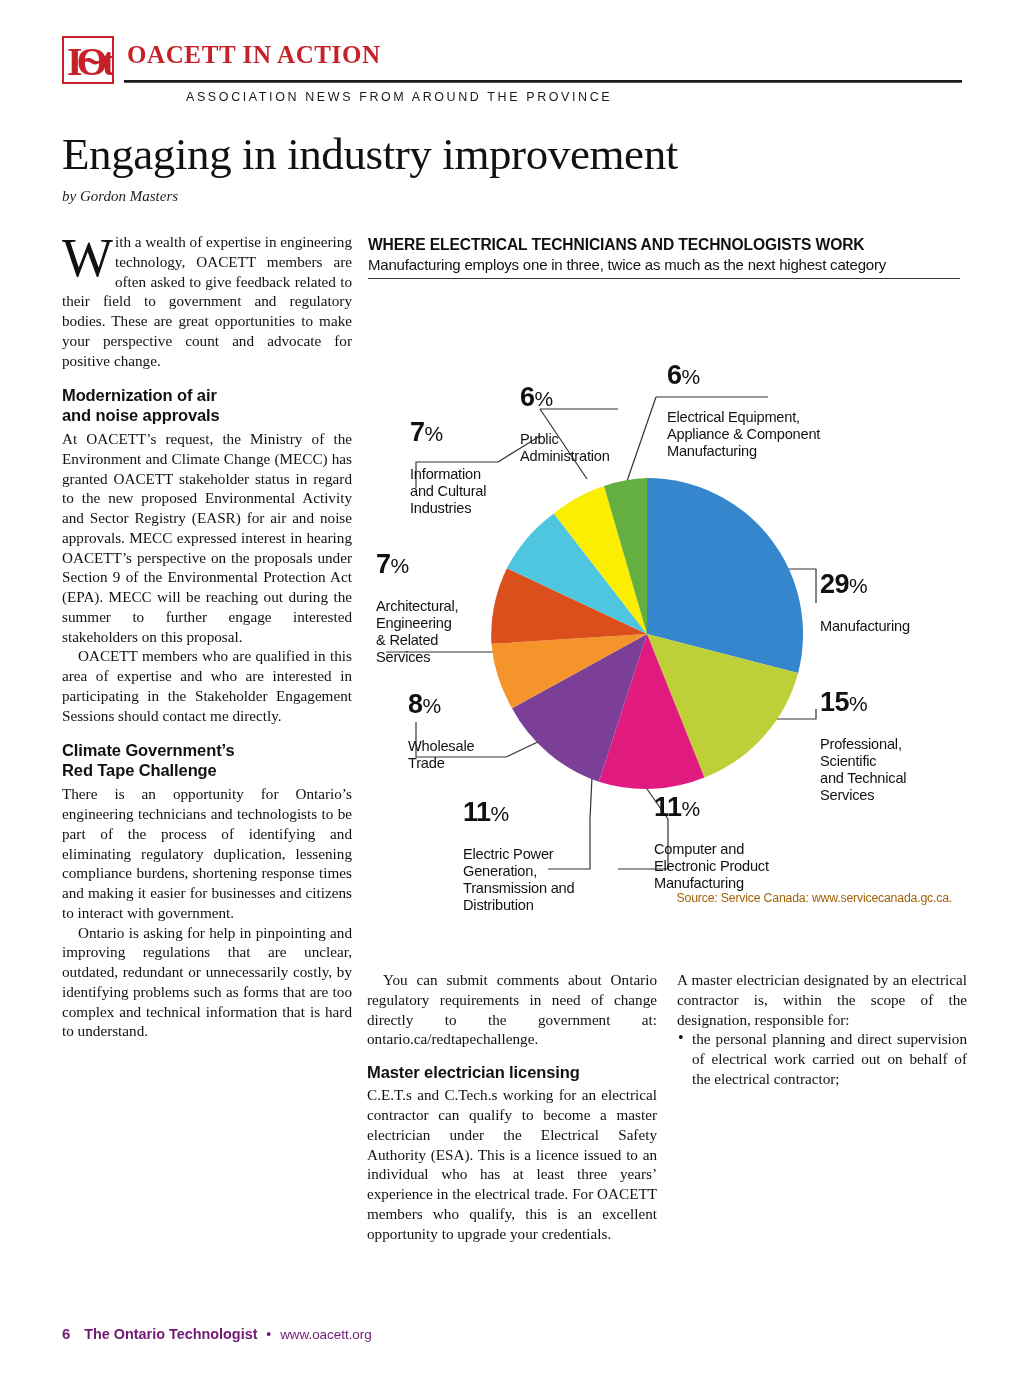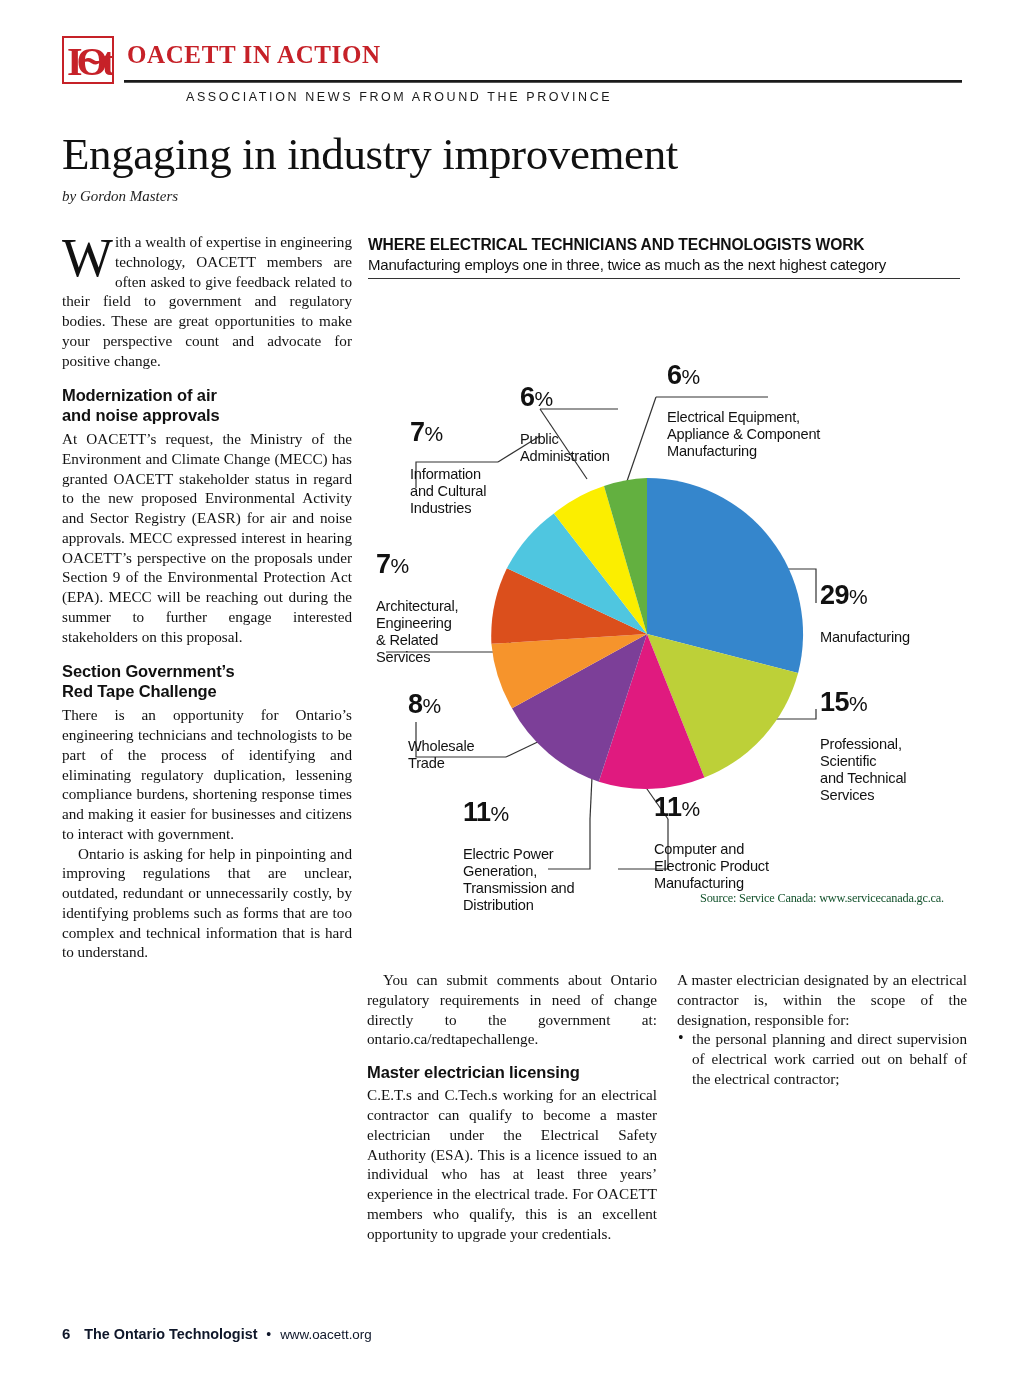--- a/index.html
+++ b/index.html
@@ -88,23 +88,23 @@
   .chart-area{position:relative;width:596px;height:600px;}
   .pie-wrap{position:absolute;left:119px;top:195px;width:320px;height:320px;}
 
   
   .lbl{position:absolute;font-family:"Liberation Sans", sans-serif;color:#111;}
   .lbl .pct{font-size:27px;font-weight:bold;line-height:1.0;letter-spacing:-0.5px;}
   .lbl .pct .sym{font-size:21px;font-weight:normal;}
   .lbl .desc{font-size:14.6px;line-height:1.16;margin-top:20px;letter-spacing:-0.2px;}
 
   .source{
-    position:absolute;right:20px;top:655px;
-    font-family:Liberation Serif, serif;
-    font-size:12.3px;color:#14532d;letter-spacing:-0.2px;
+    position:absolute;right:12px;top:655px;
+    font-family:Liberation Sans, sans-serif;
+    font-size:12.3px;color:#a16207;letter-spacing:-0.2px;
   }
 
   
   .bottom{position:absolute;left:62px;top:938px;width:900px;height:370px;}
   .bcol{
     position:absolute;top:0;width:290px;
     font-family:"Liberation Serif", serif;
     font-size:15.2px;line-height:1.30;text-align:justify;color:#111;margin-top:32px;
   }
   .bcol.c1{left:0;}
@@ -118,21 +118,21 @@
     position:relative;padding-left:15px;margin-bottom:1px;text-align:justify;
   }
   .bullets li::before{
     content:"\2022";position:absolute;left:1px;top:-1px;font-size:16px;
   }
 
   
   .footer{
     position:absolute;left:62px;top:1325px;
     font-family:"Liberation Sans", sans-serif;
-    font-size:14px;color:#0f172a;
+    font-size:14px;color:#701a75;
   }
   .footer .pg{font-weight:bold;font-size:15px;}
   .footer .mag{font-weight:bold;font-size:14.4px;}
   .footer .url{font-size:13.4px;}
 </style>
 </head>
 <body>
 
 <div class="page">
 
@@ -149,23 +149,24 @@
   <div class="byline">by Gordon Masters</div>
 
   <div class="col-left">
     <p class="dropcap-p"><span class="dropcap">W</span><span>ith a wealth of expertise in engineering technology, OACETT members are often asked to give feedback related to their field to government and regulatory bodies. These are great opportunities to make your perspective count and advocate for positive change.</span></p>
 
     <div class="subhead">
       <div>Modernization of air</div>
       <div>and noise approvals</div>
     </div>
     <p>At OACETT’s request, the Ministry of the Environment and Climate Change (MECC) has granted OACETT stakeholder status in regard to the new proposed Environmental Activity and Sector Registry (EASR) for air and noise approvals. MECC expressed interest in hearing OACETT’s perspective on the proposals under Section 9 of the Environmental Protection Act (EPA). MECC will be reaching out during the summer to further engage interested stakeholders on this proposal.</p>
+    <p class="ind" style="text-indent:16px">OACETT members who are qualified in this area of expertise and who are interested in participating in the Stakeholder Engagement Sessions should contact me directly.</p>
 
     <div class="subhead">
-      <div>Section Government’s</div>
+      <div>Climate Government’s</div>
       <div>Red Tape Challenge</div>
     </div>
     <p>There is an opportunity for Ontario’s engineering technicians and technologists to be part of the process of identifying and eliminating regulatory duplication, lessening compliance burdens, shortening response times and making it easier for businesses and citizens to interact with government.</p>
     <p class="ind" style="text-indent:16px">Ontario is asking for help in pinpointing and improving regulations that are unclear, outdated, redundant or unnecessarily costly, by identifying problems such as forms that are too complex and technical information that is hard to understand.</p>
   </div>
 
   <div class="chart-panel">
     <div class="chart-title">WHERE ELECTRICAL TECHNICIANS AND TECHNOLOGISTS WORK</div>
     <div class="chart-sub">Manufacturing employs one in three, twice as much as the next highest category</div>
     <div class="chart-rule"></div>
@@ -285,21 +286,21 @@
 
       <div class="lbl" style="left:286px;top:515px;width:150px;">
         <div class="pct"><span>11</span><span class="sym">%</span></div>
         <div class="desc">
           <div>Computer and</div>
           <div>Electronic Product</div>
           <div>Manufacturing</div>
         </div>
       </div>
 
-      <div class="lbl" style="left:452px;top:303px;width:140px;">
+      <div class="lbl" style="left:452px;top:292px;width:140px;">
         <div class="pct"><span>29</span><span class="sym">%</span></div>
         <div class="desc">
           <div>Manufacturing</div>
         </div>
       </div>
 
       <div class="lbl" style="left:452px;top:410px;width:130px;">
         <div class="pct"><span>15</span><span class="sym">%</span></div>
         <div class="desc">
           <div>Professional,</div>

